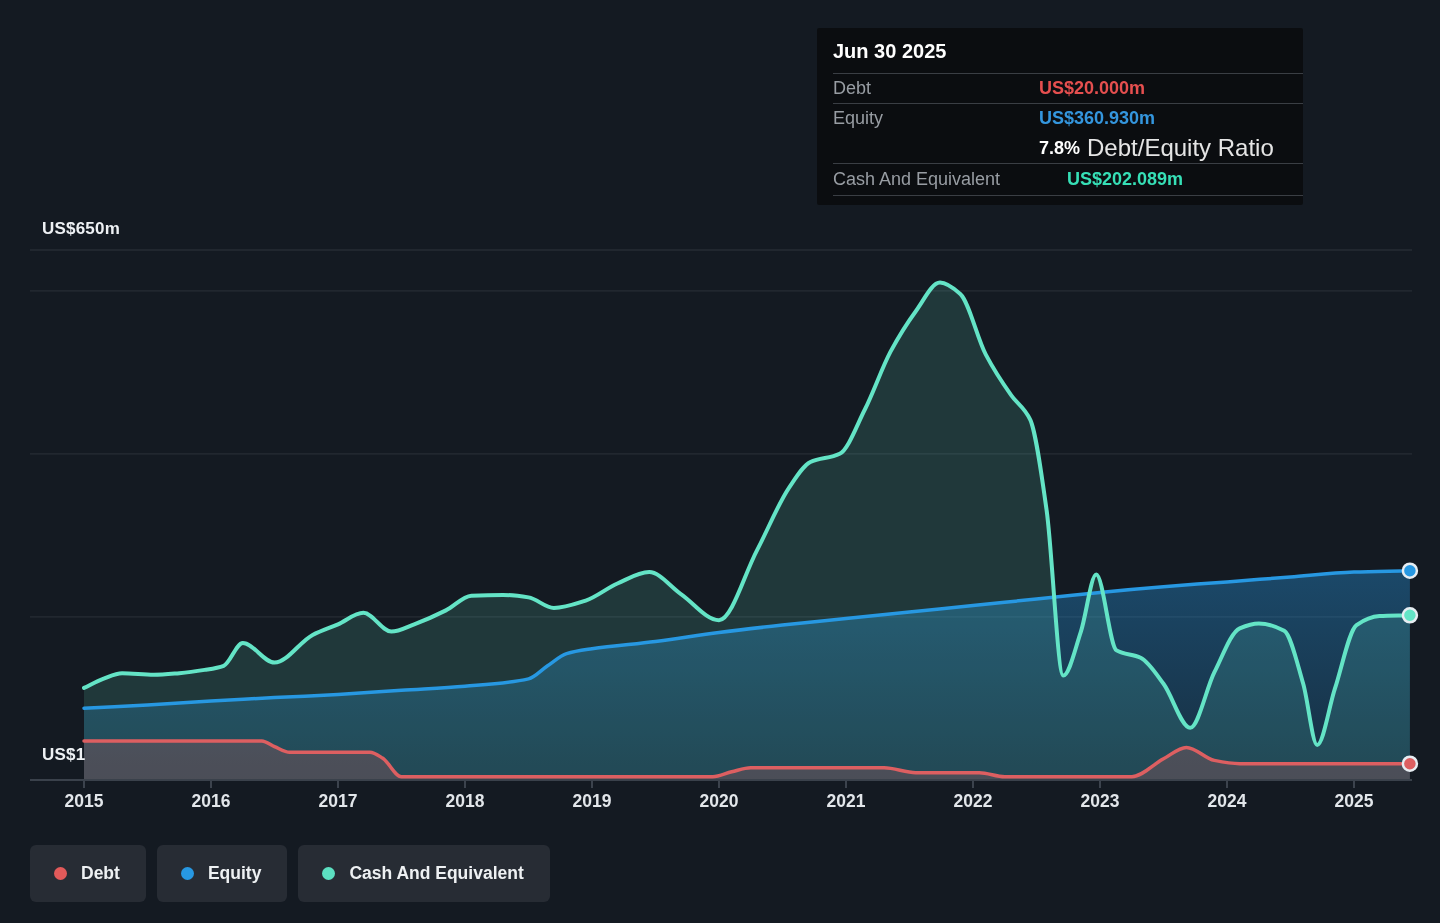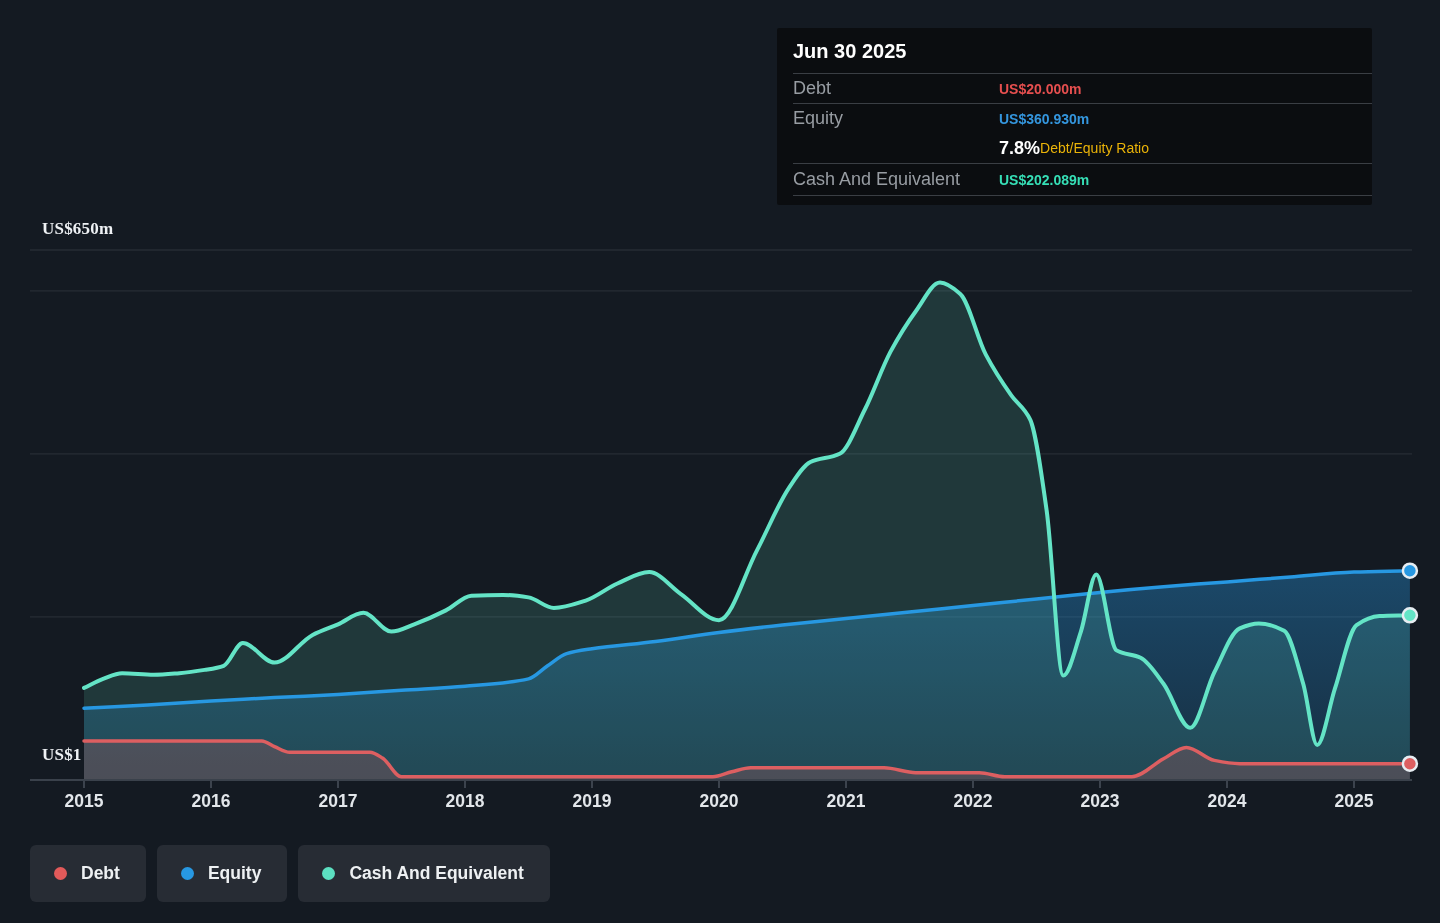--- a/index.html
+++ b/index.html
@@ -14,31 +14,30 @@
   #chart-svg { position: absolute; left: 0; top: 0; }
 
   
   .y-label {
     position: absolute;
     left: 42px;
     font-size: 17px;
     font-weight: bold;
     color: #eef1f4;
     letter-spacing: 0.2px;
-    font-family: Liberation Serif, serif;
   }
   #y-label-top { top: 219px; }
   #y-label-zero { top: 745px; }
 
   
   .tooltip {
     position: absolute;
-    left: 777px;
+    left: 817px;
     top: 28px;
-    width: 595px;
+    width: 486px;
     height: 177px;
     background: #0b0d10;
     border-radius: 2px;
     padding: 0 0 0 16px;
   }
   .tooltip .tt-title {
     font-size: 20px;
     font-weight: bold;
     color: #ffffff;
     padding: 12px 0 10px 0;
@@ -47,30 +46,30 @@
     display: flex;
     align-items: center;
     height: 30px;
   }
   .tt-row .tt-label {
     flex: 0 0 206px;
     font-size: 18px;
     color: #989da3;
   }
   .tt-row .tt-value {
-    font-size: 14px;
+    font-size: 18px;
     font-weight: bold;
     text-align: right;
   }
   .tt-sep { border-top: 1px solid #3a3e44; }
   .tt-value-debt { color: #e64f4f; }
   .tt-value-equity { color: #3496de; }
-  .tt-value-cash { color: #36dfb6; }
+  .tt-value-cash { color: #36dfb6; margin-left: 28px; }
   .tt-ratio-pct { color: #ffffff; font-weight: bold; font-size: 18px; text-align: center; }
-  .tt-ratio-label { color: #eab308; font-size: 14px; font-weight: normal; }
+  .tt-ratio-label { color: #e5e5e5; font-size: 24px; font-weight: normal; margin-left: 7px; }
   .tt-row-cash { border-bottom: 1px solid #3a3e44; height: 33px; }
 
   
   .legend {
     position: absolute;
     left: 30px;
     top: 845px;
     display: flex;
     gap: 11px;
   }

